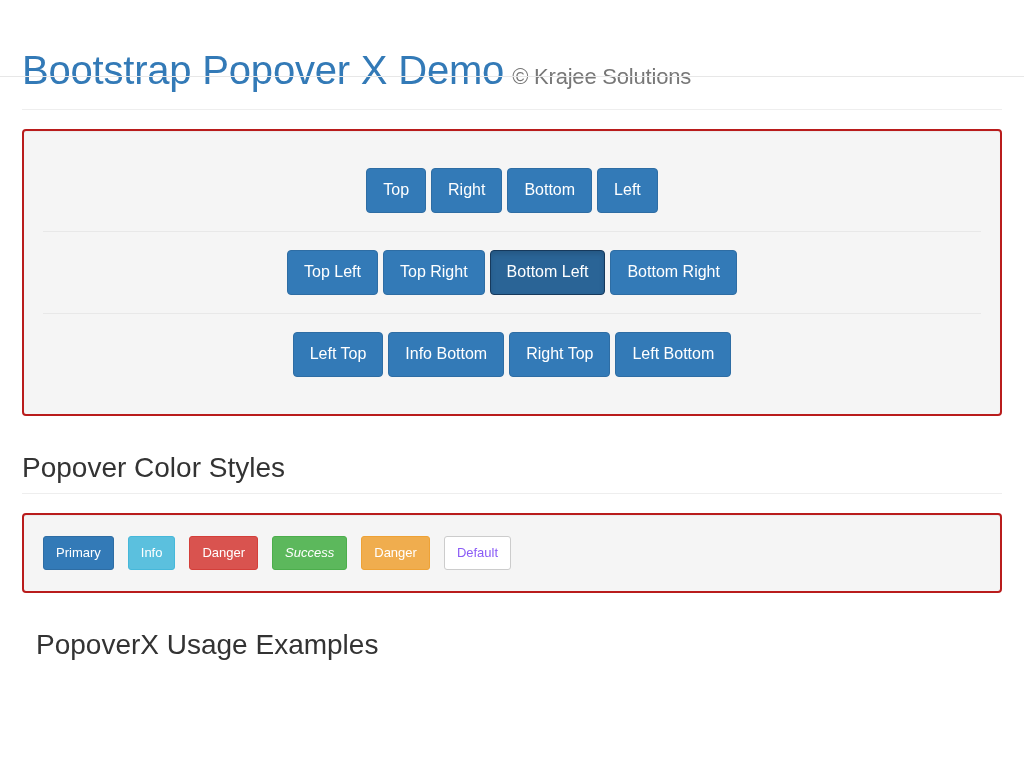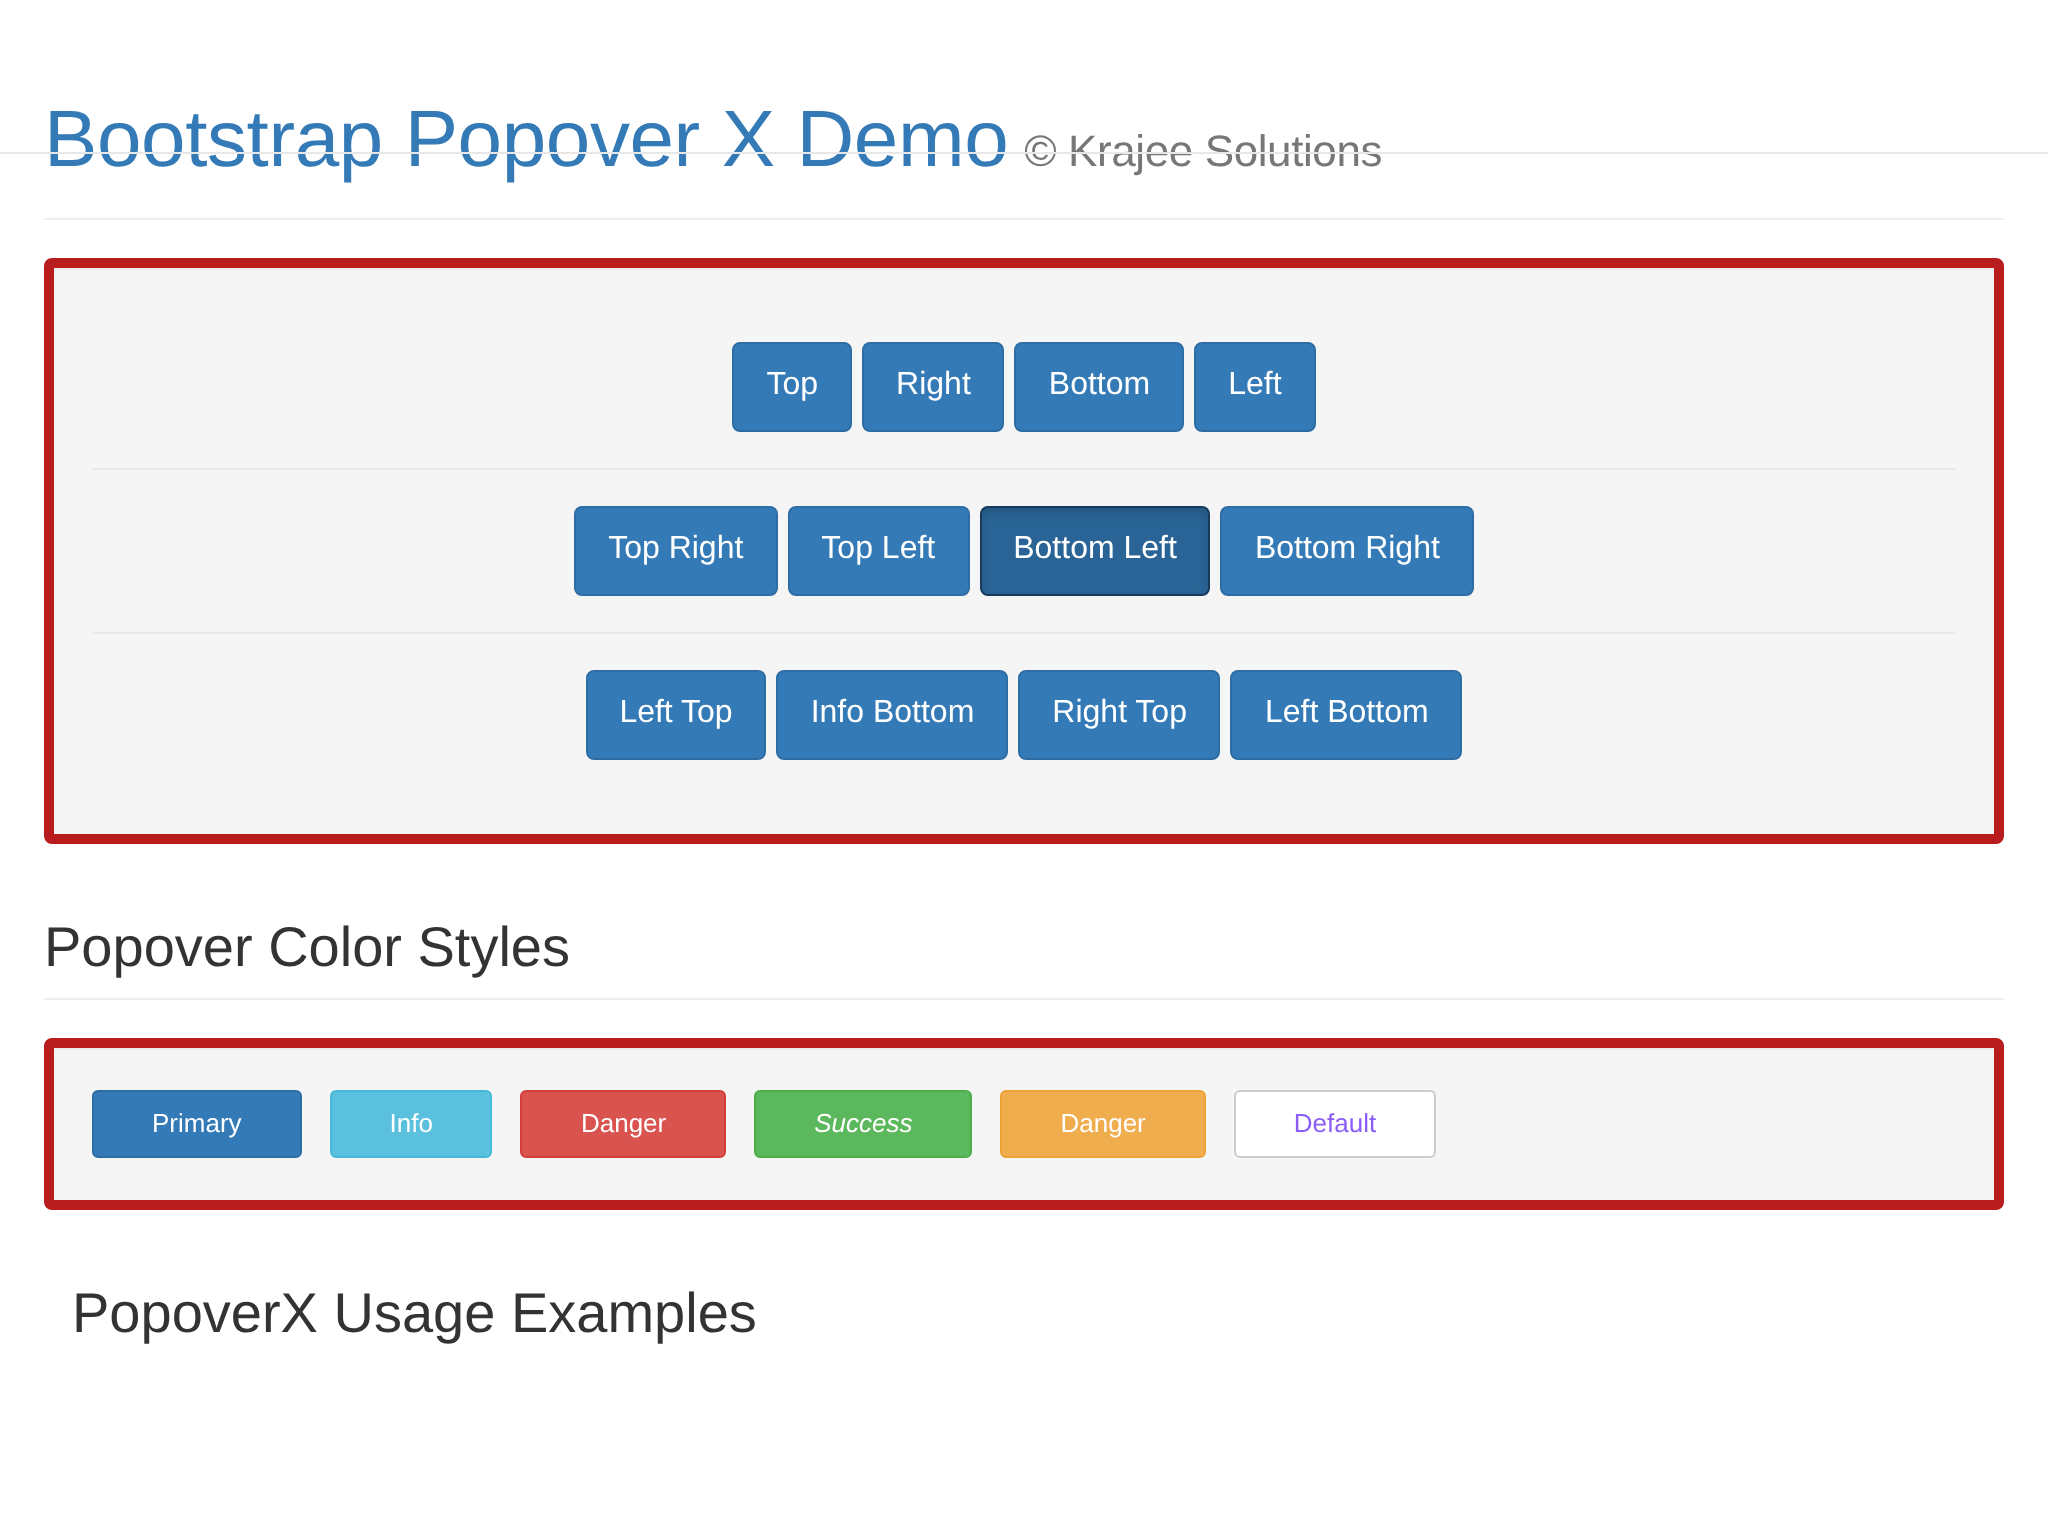--- a/index.html
+++ b/index.html
@@ -66,21 +66,21 @@
     line-height: 1.15;
     color: #333333;
     border-bottom: 1px solid #eeeeee;
   }
   h2.section-title.no-rule { border-bottom: none; margin-left: 14px; }
 
   
   .well {
     margin-top: 19px;
     background: #f5f5f5;
-    border: 5px solid #b91c1c;
+    border: 2px solid #b91c1c;
     border-radius: 4px;
     box-shadow: inset 0 1px 1px rgba(0,0,0,.045);
     padding: 19px;
   }
 
   .btn-row {
     display: flex;
     justify-content: center;
     align-items: center;
     gap: 5px;
@@ -106,21 +106,21 @@
     border-radius: 4px;
     border: 1px solid transparent;
     cursor: pointer;
     white-space: nowrap;
     text-align: center;
     user-select: none;
     color: #ffffff;
   }
   .btn-sm {
     font-size: 13px;
-    padding: 7px 29px;
+    padding: 7px 12px;
     border-radius: 3px;
   }
 
   .btn-primary { background-color: #337ab7; border-color: #2e6da4; }
   .btn-primary.is-active {
     background-color: #2a6496;
     border-color: #16395c;
     box-shadow: inset 0 3px 5px rgba(0,0,0,.125);
   }
   .btn-info    { background-color: #5bc0de; border-color: #46b8da; }
@@ -152,22 +152,22 @@
     <div class="well">
 
       <div class="btn-row">
         <button class="btn btn-primary">Top</button>
         <button class="btn btn-primary">Right</button>
         <button class="btn btn-primary">Bottom</button>
         <button class="btn btn-primary">Left</button>
       </div>
 
       <div class="btn-row">
+        <button class="btn btn-primary">Top Left</button>
         <button class="btn btn-primary">Top Right</button>
-        <button class="btn btn-primary">Top Left</button>
         <button class="btn btn-primary is-active">Bottom Left</button>
         <button class="btn btn-primary">Bottom Right</button>
       </div>
 
       <div class="btn-row">
         <button class="btn btn-primary">Left Top</button>
         <button class="btn btn-primary">Info Bottom</button>
         <button class="btn btn-primary">Right Top</button>
         <button class="btn btn-primary">Left Bottom</button>
       </div>

